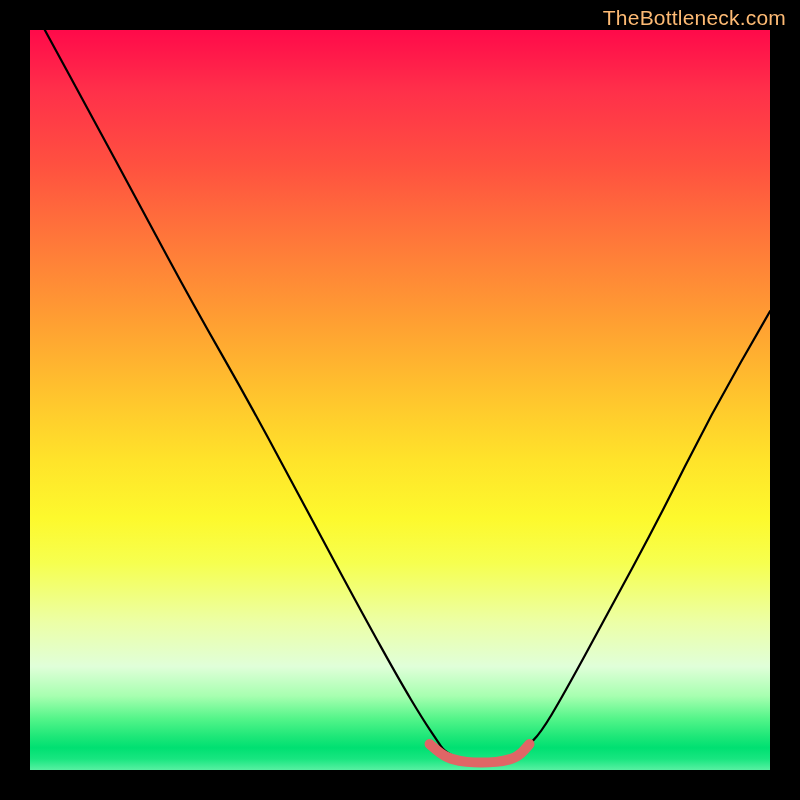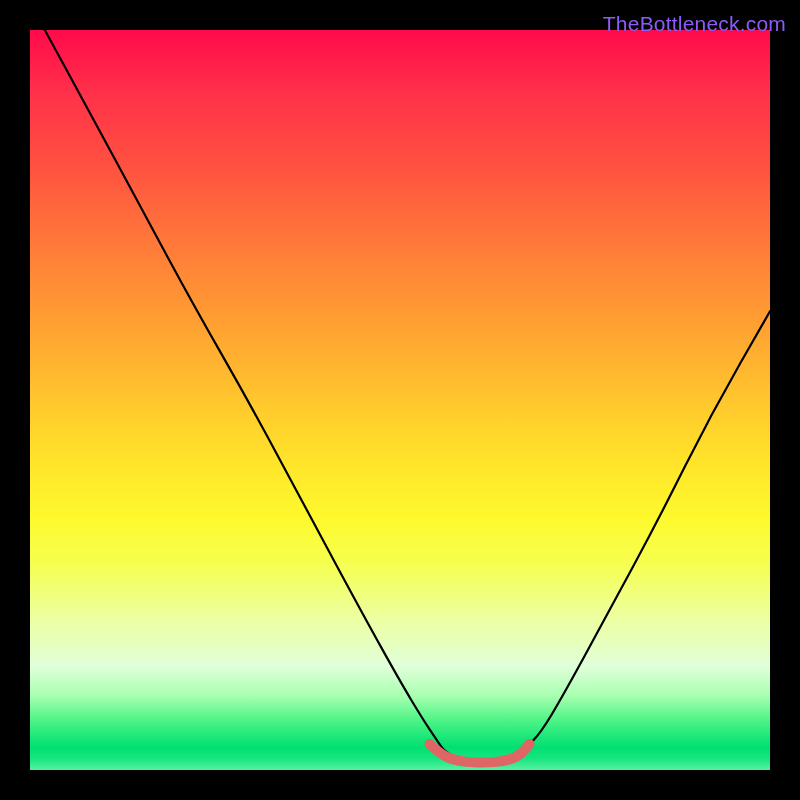--- a/index.html
+++ b/index.html
@@ -48,25 +48,24 @@
     position: absolute;
     inset: 0;
     width: 100%;
     height: 100%;
     display: block;
   }
   .watermark {
     position: absolute;
     top: 6px;
     right: 14px;
-    color: #8b5cf6;
+    color: #fdba74;
     font-size: 21px;
     letter-spacing: 0.2px;
     font-weight: 400;
-    margin-top: 6px;
   }
 </style>
 </head>
 <body>
 
 <div class="frame">
   <div class="plot-area">
     <svg viewBox="0 0 740 740" preserveAspectRatio="none">
       <path d="M 14.8 0 Q 14.8 0 37 40.69999999999999 Q 59.2 81.39999999999998 85.1 129.5 Q 111 177.60000000000002 136.9 225.70000000000002 Q 162.8 273.8 192.4 325.6 Q 222 377.40000000000003 251.6 432.9 Q 281.2 488.4 307.1 536.5 Q 333 584.6 351.5 617.9000000000001 Q 370 651.2 381.1 669.7 Q 392.20000000000005 688.2 399.6 699.3 Q 407.00000000000006 710.4 410.70000000000005 715.95 Q 414.40000000000003 721.5 421.8 725.2 Q 429.2 728.9 436.6 730.75 Q 444 732.6 451.4 732.6 Q 458.8 732.6 466.20000000000005 731.49 Q 473.6 730.38 481 727.79 Q 488.40000000000003 725.2 492.1 721.5 Q 495.8 717.8 503.2 710.4 Q 510.59999999999997 703 521.6999999999999 684.5 Q 532.8 666 555 625.3 Q 577.2 584.6 603.1 536.5 Q 629 488.4 654.9000000000001 436.6 Q 680.8000000000001 384.8 710.4000000000001 333 T 740 281.2" id="curve-path" fill="none" stroke="#000" stroke-width="2.2" stroke-linecap="round" stroke-linejoin="round"></path>
       <path d="M 399.6 714.1 Q 399.6 714.1 407 720.39 Q 414.40000000000003 726.68 421.8 728.9 Q 429.2 731.12 436.6 731.86 Q 444 732.6 451.4 732.6 Q 458.8 732.6 466.20000000000005 731.86 Q 473.6 731.12 481 728.9 Q 488.40000000000003 726.68 493.95000000000005 720.39 T 499.50000000000006 714.1" id="marker-path" fill="none" stroke="#e06666" stroke-width="10" stroke-linecap="round" stroke-linejoin="round"></path>

